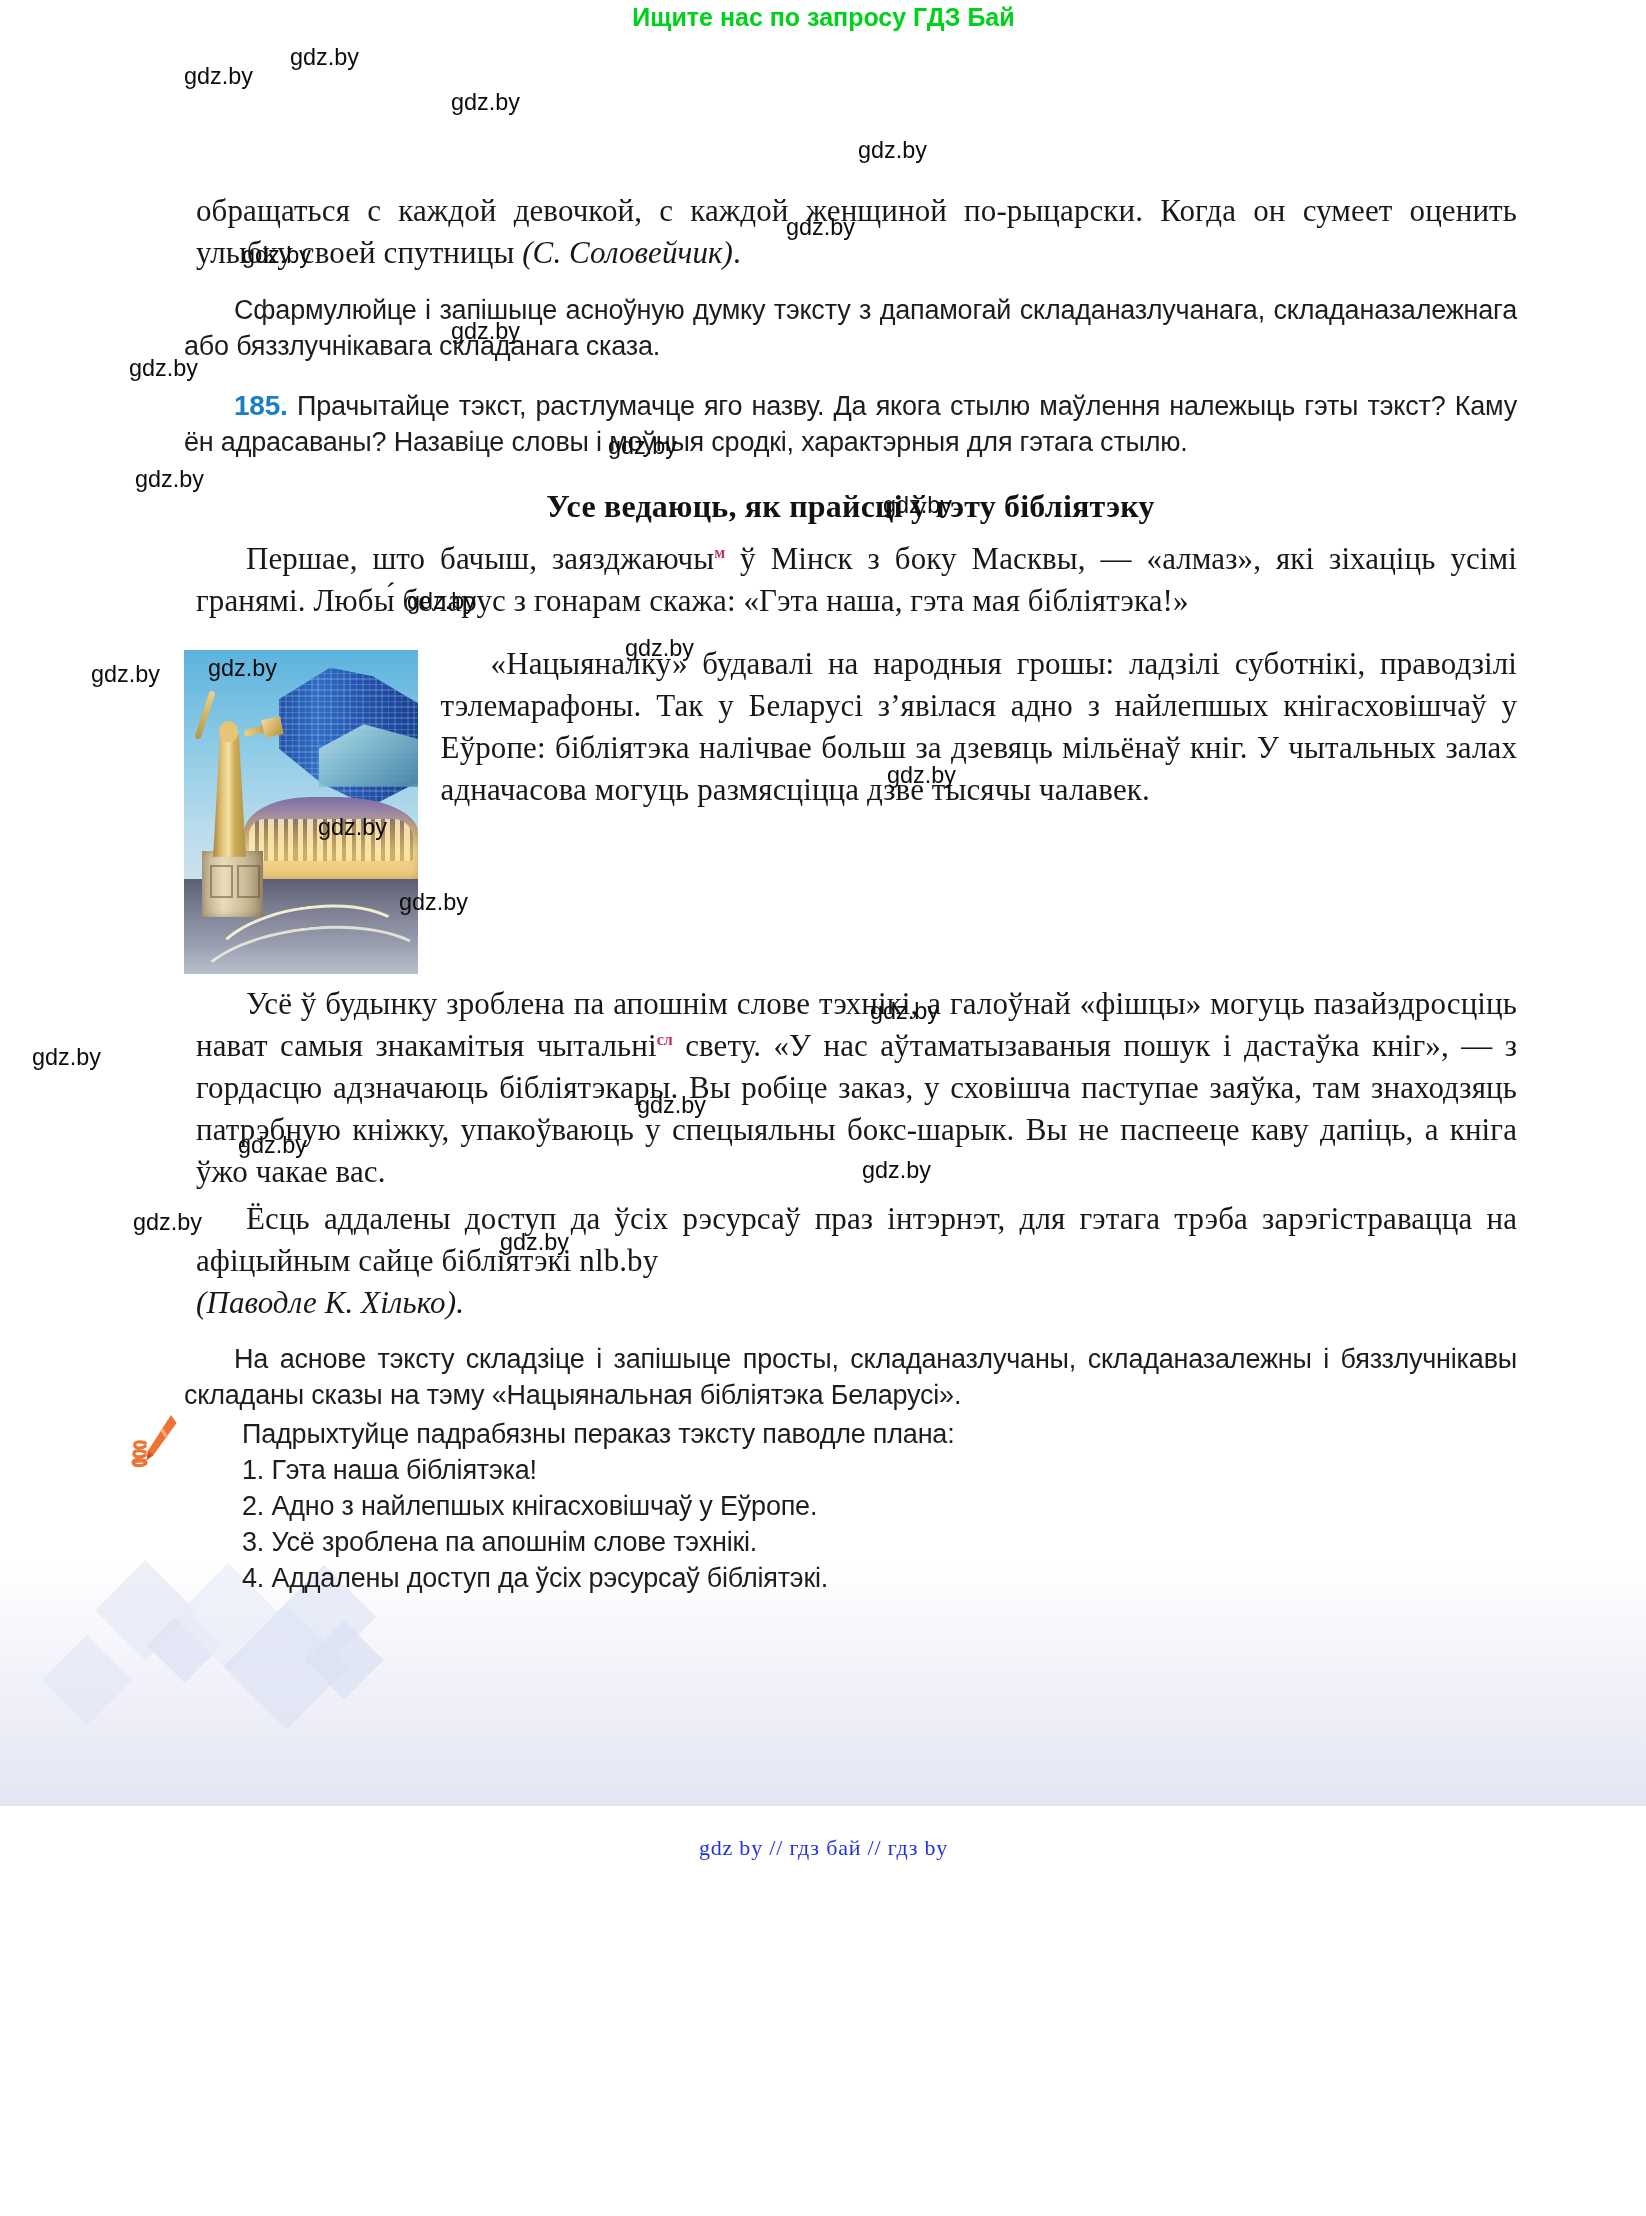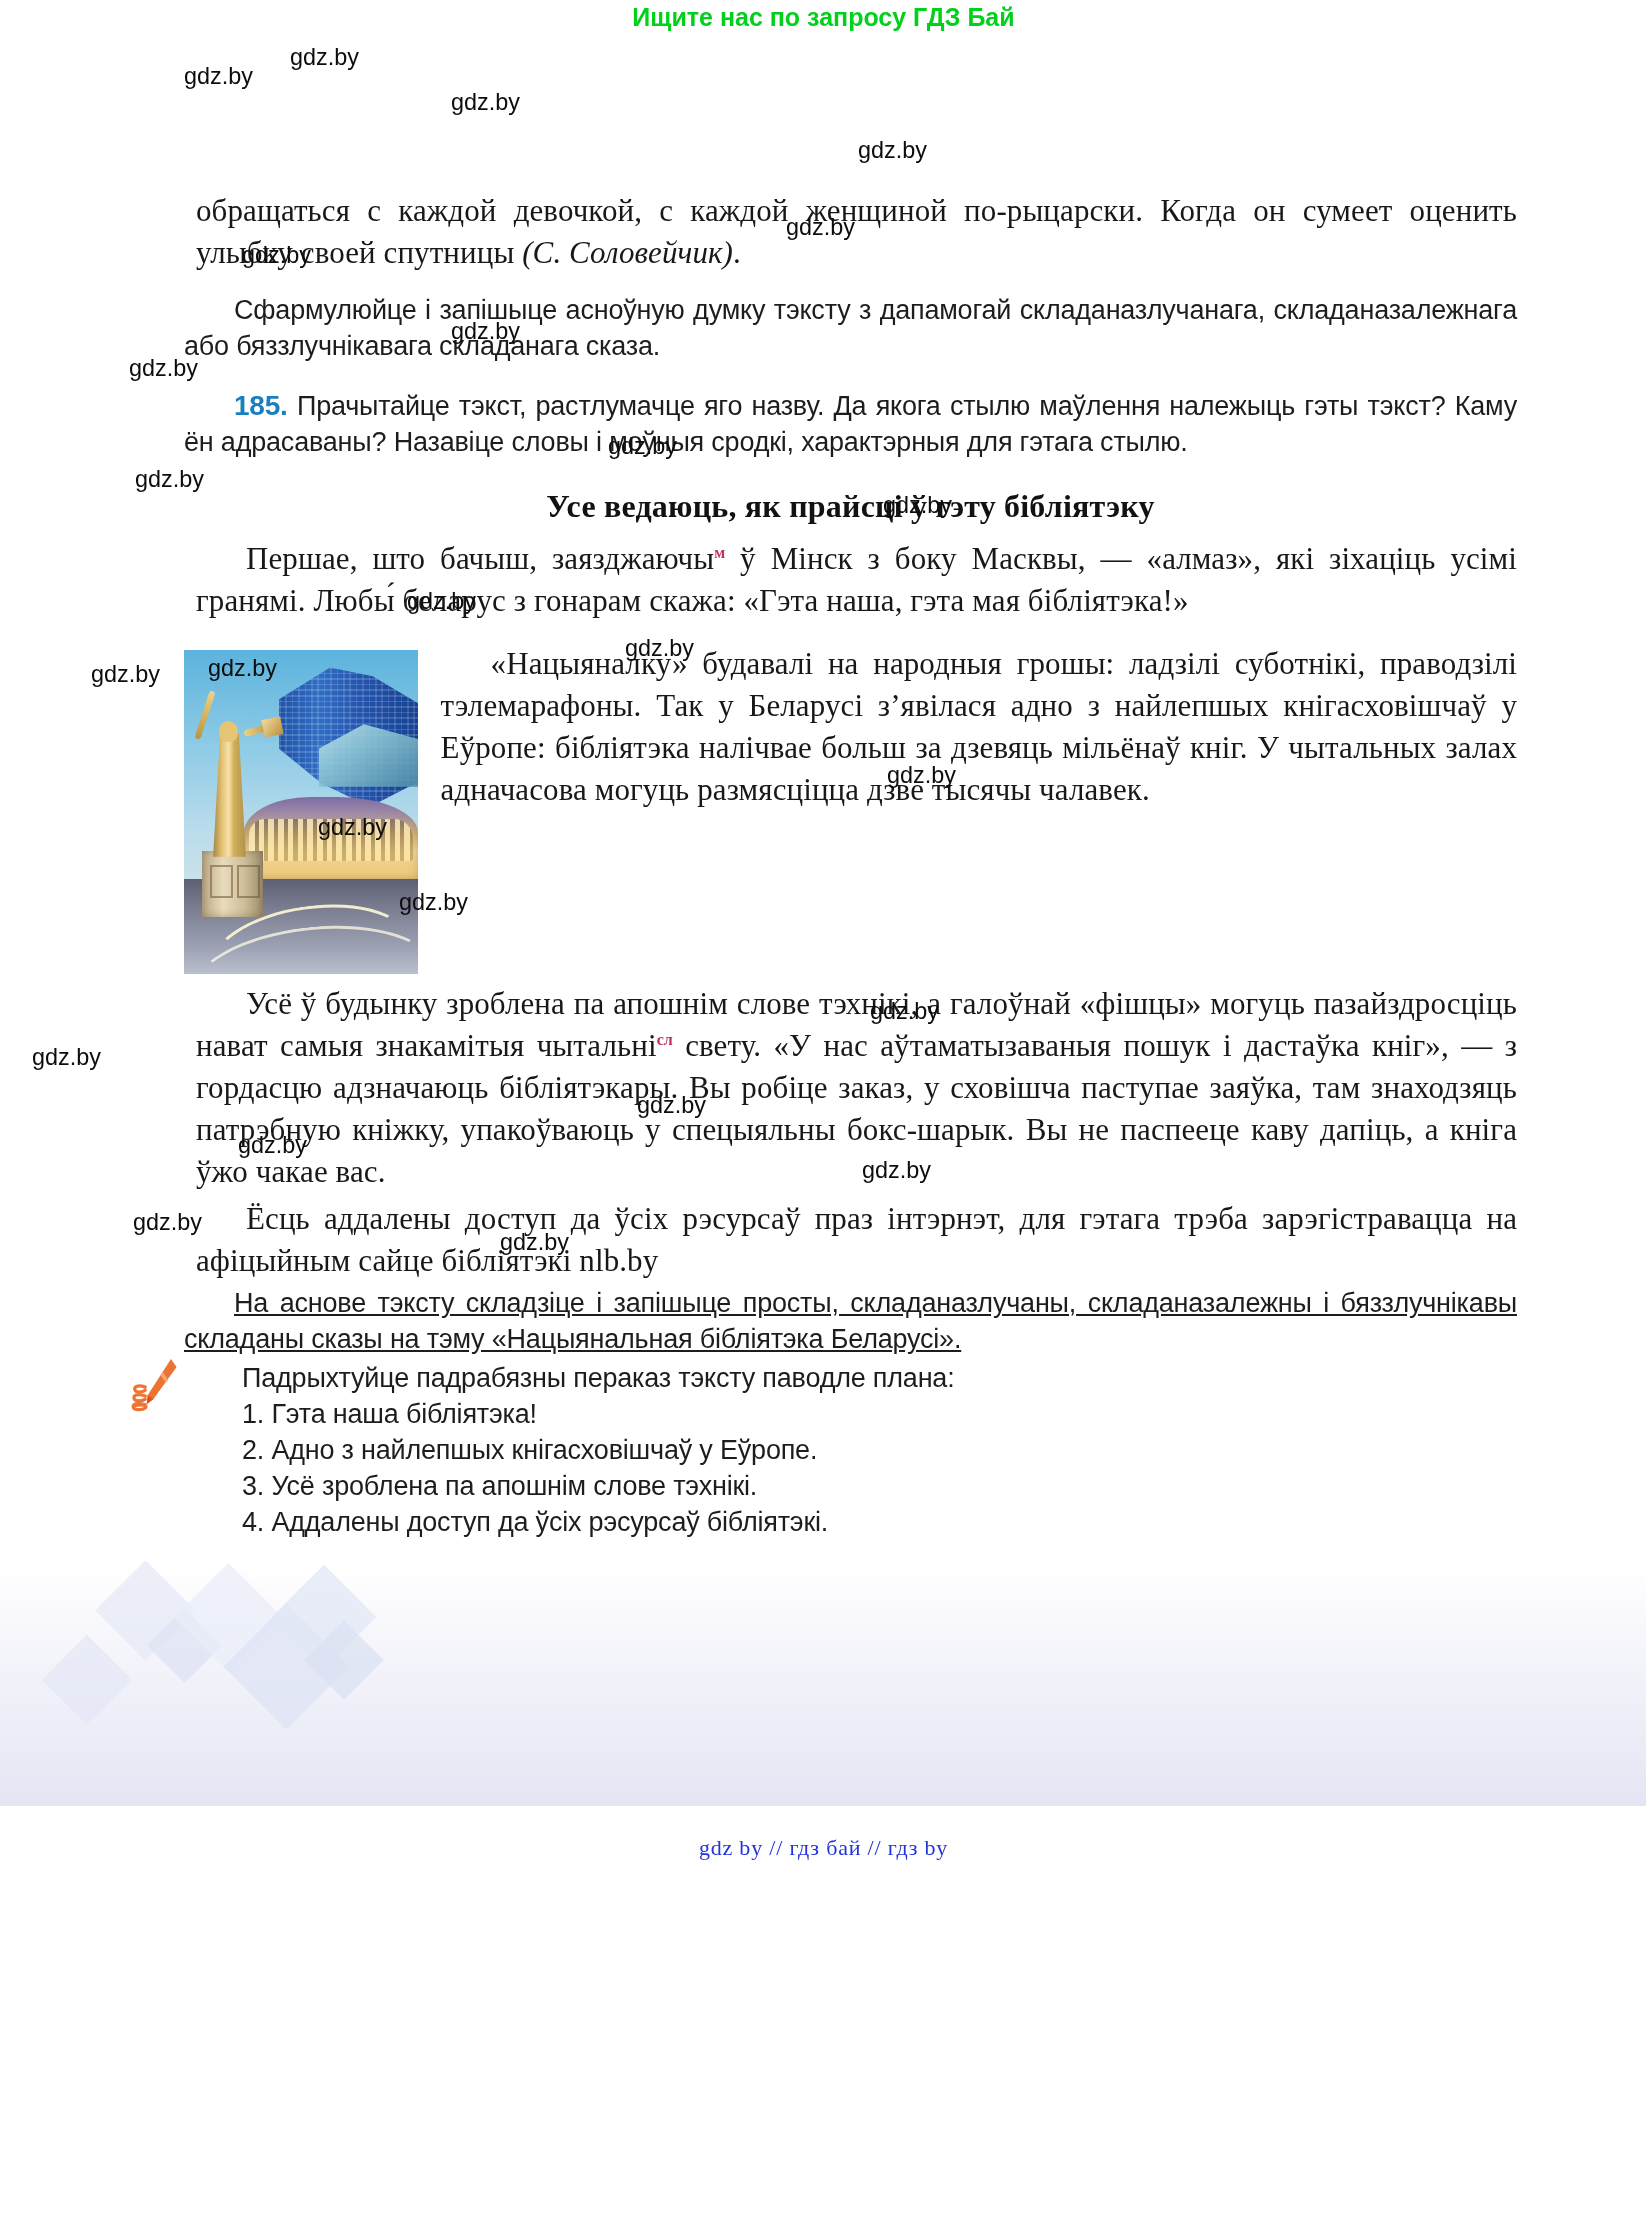--- a/index.html
+++ b/index.html
@@ -320,23 +320,24 @@
       <div style="clear:both"></div>
     </div>
 
     <p class="serif indent" style="margin-top:4.8px;">
       <span>Усё ў будынку зроблена па апошнім слове тэхнікі, а галоўнай «фішцы» могуць пазайздросціць нават самыя знакамітыя чытальні</span><sup class="mark">сл</sup><span> свету. «У нас аўтаматызаваныя пошук і дастаўка кніг», — з гордасцю адзначаюць бібліятэкары. Вы робіце заказ, у сховішча паступае заяўка, там знаходзяць патрэбную кніжку, упакоўваюць у спецыяльны бокс-шарык. Вы не паспееце каву дапіць, а кніга ўжо чакае вас.</span>
     </p>
 
     <p class="serif indent" style="margin-top:4.8px;">
       <span>Ёсць аддалены доступ да ўсіх рэсурсаў праз інтэрнэт, для гэтага трэба зарэгістравацца на афіцыйным сайце бібліятэкі nlb.by</span>
     </p>
-
-
-    <p class="sans indent" style="margin-top:3px;text-decoration:underline;">На аснове тэксту складзіце і запішыце просты, складаназлучаны, складаназалежны і бяззлучнікавы складаны сказы на тэму «Нацыянальная бібліятэка Беларусі».</p>
+    <p class="serif it" style="margin-top:0;">(Паводле К. Хілько).</p>
+
+
+    <p class="sans indent" style="margin-top:17px;">На аснове тэксту складзіце і запішыце просты, складаназлучаны, складаназалежны і бяззлучнікавы складаны сказы на тэму «Нацыянальная бібліятэка Беларусі».</p>
 
     <div class="pen-row" style="margin-top:3.2px; padding-left:58px;">
       <svg class="pen-icon" viewBox="0 0 66 78">
         <path d="M56 6 L63 16 L34 56 L26 62 L27 51 Z" fill="#ed7432"></path>
         <path d="M27 51 L26 62 L34 56 L30 52 Z" fill="#e05a22"></path>
         <path d="M28.5 53.5 L25 63 L30 56.5 Z" fill="#c84a18"></path>
         <path d="M45.5 22 L52.5 32 L50 36 L43 26 Z" fill="#f5b183" opacity=".85"></path>
         <path d="M24 63 C14 60 8 62 9 66 C10 70 20 70 24 67 C28 64 18 62 12 64" fill="none" stroke="#ed7432" stroke-width="4" stroke-linecap="round"></path>
         <path d="M24 52 C14 49 9 51 10 55 C11 59 20 59 24 56" fill="none" stroke="#ed7432" stroke-width="4" stroke-linecap="round"></path>
         <path d="M24 41 C15 38 10 40 11 44 C12 48 20 48 24 45" fill="none" stroke="#ed7432" stroke-width="4" stroke-linecap="round"></path>

